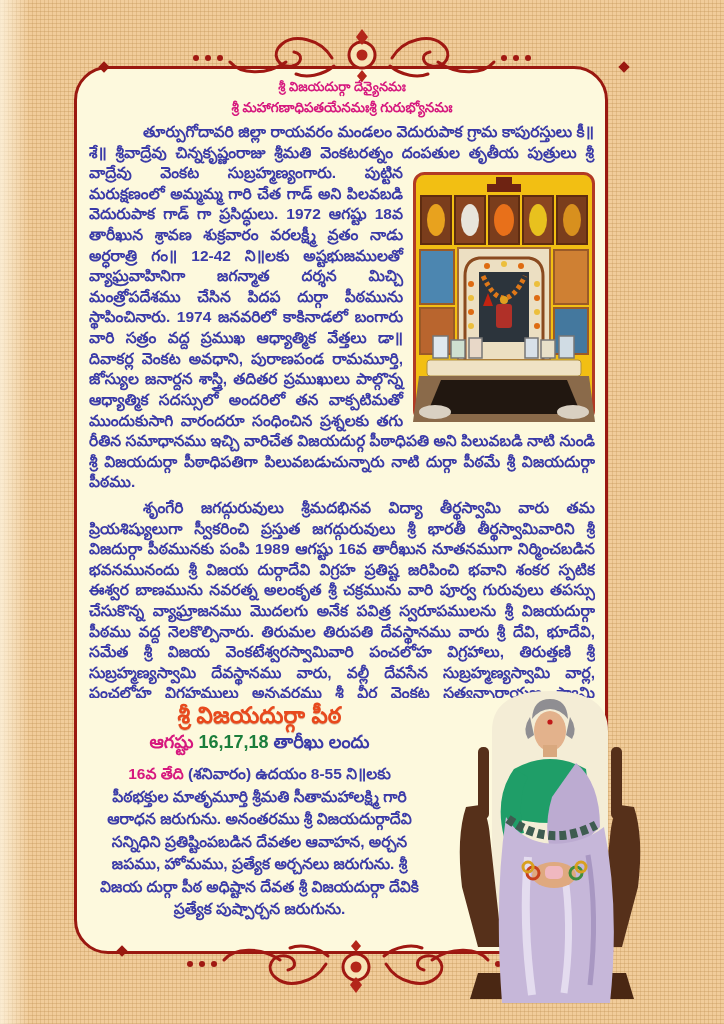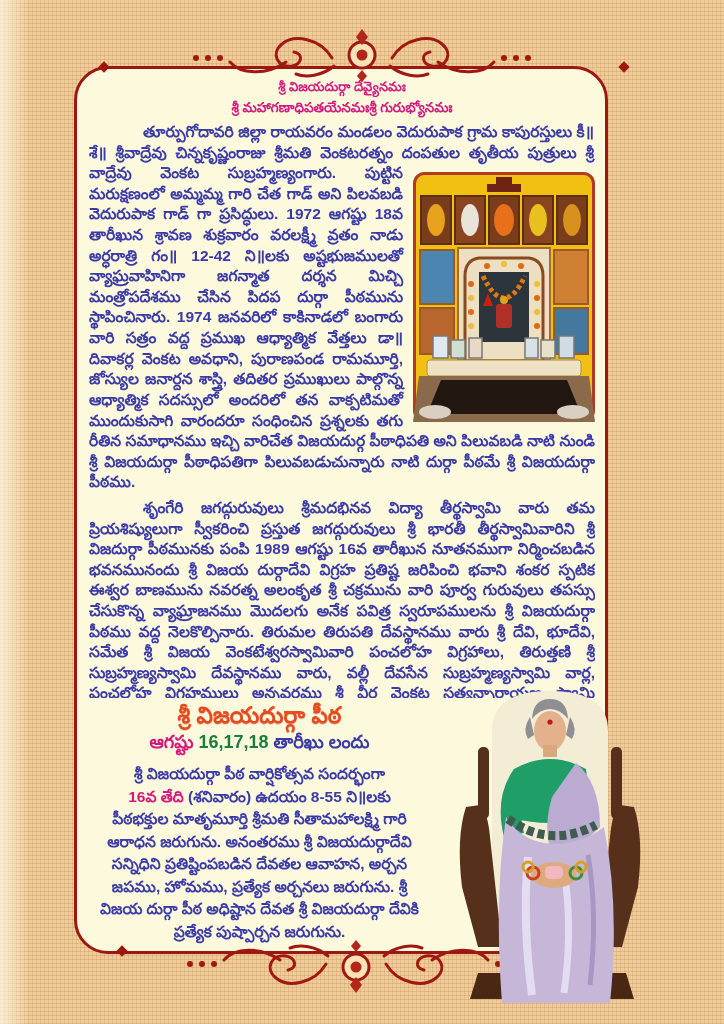--- a/index.html
+++ b/index.html
@@ -186,21 +186,20 @@
       </div>
     </div>
 
     <div class="events">
       <div class="ev-title">శ్రీ విజయదుర్గా పీఠ</div>
       <div class="ev-date">
         <span class="mag">ఆగష్టు</span>
         <span class="grn">16,17,18</span>
         <span class="blu">తారీఖు లందు</span>
       </div>
-      <div class="ev-line">శ్రీ విజయదుర్గా పీఠ వార్షికోత్సవ సందర్భంగా</div>
       <div class="ev-line">
         <span class="mag">16వ తేది</span>
         <span>(శనివారం) ఉదయం 8-55 ని॥లకు</span>
       </div>
       <div class="ev-line">పీఠభక్తుల మాతృమూర్తి శ్రీమతి సీతామహాలక్ష్మి గారి ఆరాధన జరుగును. అనంతరము శ్రీ విజయదుర్గాదేవి సన్నిధిని ప్రతిష్టింపబడిన దేవతల ఆవాహన, అర్చన జపము, హోమము, ప్రత్యేక అర్చనలు జరుగును. శ్రీ విజయ దుర్గా పీఠ అధిష్టాన దేవత శ్రీ విజయదుర్గా దేవికి ప్రత్యేక పుష్పార్చన జరుగును.</div>
     </div>
 
   </div>
 </div>
 

